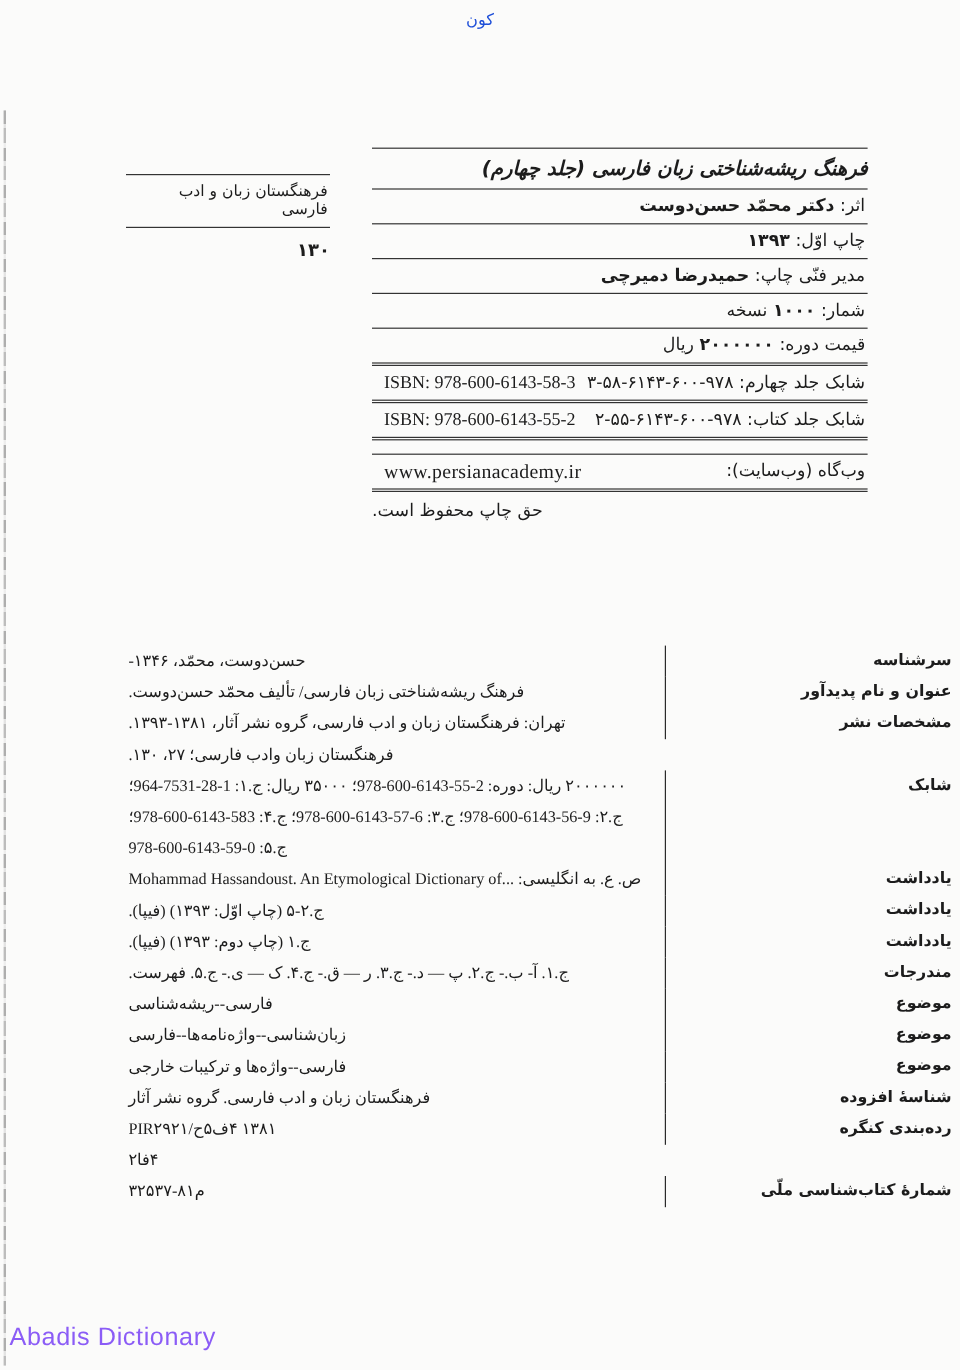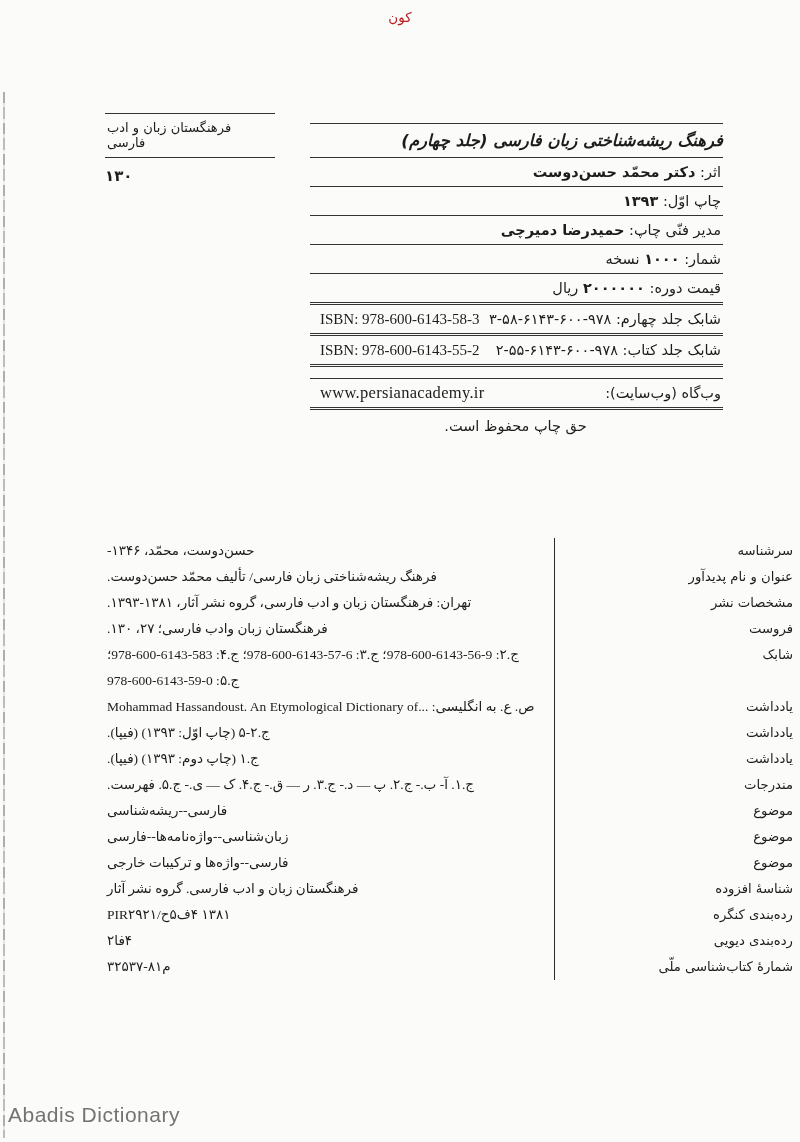--- a/index.html
+++ b/index.html
@@ -6,24 +6,24 @@
   body{width:800px;height:1142px;position:relative;background:#fbfbfa;
        font-family:"Liberation Serif","DejaVu Sans",sans-serif;color:#1c1c1c;overflow:hidden;}
   #page{position:absolute;inset:0;}
 
   
   .edge-line{position:absolute;left:3px;top:92px;width:2px;height:1046px;opacity:.55;
      background:repeating-linear-gradient(to bottom,#6f6f6f 0 11px,#cfcfcf 11px 15px,#8a8a8a 15px 27px,#e2e2e2 27px 31px);}
 
   
   .page-note{position:absolute;left:0;right:0;top:9px;text-align:center;
-     color:#b91c1c;font-size:13.5px;font-family:"DejaVu Sans",sans-serif;}
-
-  
-  .series{position:absolute;left:105px;top:113px;width:170px;text-align:left;direction:rtl;
+     color:#1d4ed8;font-size:13.5px;font-family:"DejaVu Sans",sans-serif;}
+
+  
+  .series{position:absolute;left:105px;top:145px;width:170px;text-align:right;direction:rtl;
      font-family:"DejaVu Sans",sans-serif;}
   .series-org{border-top:1px solid #333;border-bottom:1px solid #333;
      padding:6px 2px 7px;font-size:13px;}
   .series-num{padding-top:9px;font-size:15px;font-weight:bold;}
 
   
   .colophon{position:absolute;left:310px;top:123px;width:413px;direction:rtl;
      font-family:"DejaVu Sans",sans-serif;}
   .c-title{border-top:1px solid #333;height:33px;line-height:33px;
      font-weight:bold;font-style:italic;font-size:16.5px;}
@@ -35,34 +35,34 @@
   .c-row .ltr,.webrow .url{position:absolute;left:10px;top:0;direction:ltr;
      font-family:"Liberation Serif",serif;font-weight:normal;}
   .c-row .ltr{font-size:15px;}
   .address{border-top:3px double #333;padding:5px 2px 6px;}
   .addr-line{font-size:14px;line-height:23px;text-align:right;white-space:nowrap;}
   .addr-line.stretch{white-space:normal;text-align:justify;text-align-last:justify;}
   .addr-line.center{text-align:center;}
   .webrow{border-top:1px solid #333;height:28px;line-height:28px;text-align:right;
      font-size:14.5px;position:relative;padding-right:2px;}
   .webrow .url{font-size:16.5px;letter-spacing:.3px;}
-  .copy{border-top:3px double #333;height:30px;line-height:32px;text-align:center;
+  .copy{border-top:3px double #333;height:30px;line-height:32px;text-align:left;
      font-size:14.5px;padding-right:2px;}
 
   
   .catalog{position:absolute;left:105px;top:538px;width:688px;direction:rtl;
      font-family:"Liberation Serif","DejaVu Sans",sans-serif;}
   .cat-entry{display:flex;min-height:26px;}
   .cat-label{width:232px;border-left:1.5px solid #2a2a2a;text-align:right;
-     font-weight:normal;font-size:13.2px;line-height:26px;padding-left:6px;
+     font-weight:bold;font-size:13.2px;line-height:26px;padding-left:6px;
      font-family:"DejaVu Sans",sans-serif;white-space:nowrap;}
   .cat-lines{flex:1;text-align:left;padding-left:2px;padding-right:9px;}
   .cat-line{font-size:13.5px;line-height:26px;white-space:nowrap;}
 
-  .watermark{position:absolute;left:8px;top:1103px;color:#737373;font-size:21px;
+  .watermark{position:absolute;left:8px;top:1103px;color:#8b5cf6;font-size:21px;
      font-family:"Liberation Sans",sans-serif;letter-spacing:.5px;}
 </style>
 </head>
 <body>
 
 <div id="page">
 
   <div class="edge-line"></div>
 
   <div class="page-note">كون</div>
@@ -129,29 +129,29 @@
       </div>
 
       <div class="cat-entry">
         <div class="cat-label">مشخصات نشر</div>
         <div class="cat-lines">
           <div class="cat-line">تهران: فرهنگستان زبان و ادب فارسی، گروه نشر آثار، ۱۳۸۱-۱۳۹۳.</div>
         </div>
       </div>
 
       <div class="cat-entry">
-        <div class="cat-label">فروست</div>
         <div class="cat-lines">
           <div class="cat-line">فرهنگستان زبان وادب فارسی؛ ۲۷، ۱۳۰.</div>
         </div>
       </div>
 
       <div class="cat-entry">
         <div class="cat-label">شابک</div>
         <div class="cat-lines">
+          <div class="cat-line">۲۰۰۰۰۰۰ ریال: دوره: ‎978-600-6143-55-2؛ ۳۵۰۰۰ ریال: ج.۱: ‎964-7531-28-1؛</div>
           <div class="cat-line">ج.۲: ‎978-600-6143-56-9؛  ج.۳: ‎978-600-6143-57-6؛  ج.۴: ‎978-600-6143-583؛</div>
           <div class="cat-line">ج.۵: ‎978-600-6143-59-0</div>
         </div>
       </div>
 
       <div class="cat-entry">
         <div class="cat-label">یادداشت</div>
         <div class="cat-lines">
           <div class="cat-line">ص. ع. به انگلیسی: Mohammad Hassandoust. An Etymological Dictionary of...‎</div>
         </div>
@@ -207,21 +207,20 @@
       </div>
 
       <div class="cat-entry">
         <div class="cat-label">رده‌بندی کنگره</div>
         <div class="cat-lines">
           <div class="cat-line">۱۳۸۱ ۴ف۵ح/PIR۲۹۲۱</div>
         </div>
       </div>
 
       <div class="cat-entry">
-        <div class="cat-label">رده‌بندی دیویی</div>
         <div class="cat-lines">
           <div class="cat-line">۴فا۲</div>
         </div>
       </div>
 
       <div class="cat-entry">
         <div class="cat-label">شمارۀ کتاب‌شناسی ملّی</div>
         <div class="cat-lines">
           <div class="cat-line">م۸۱-۳۲۵۳۷</div>
         </div>

